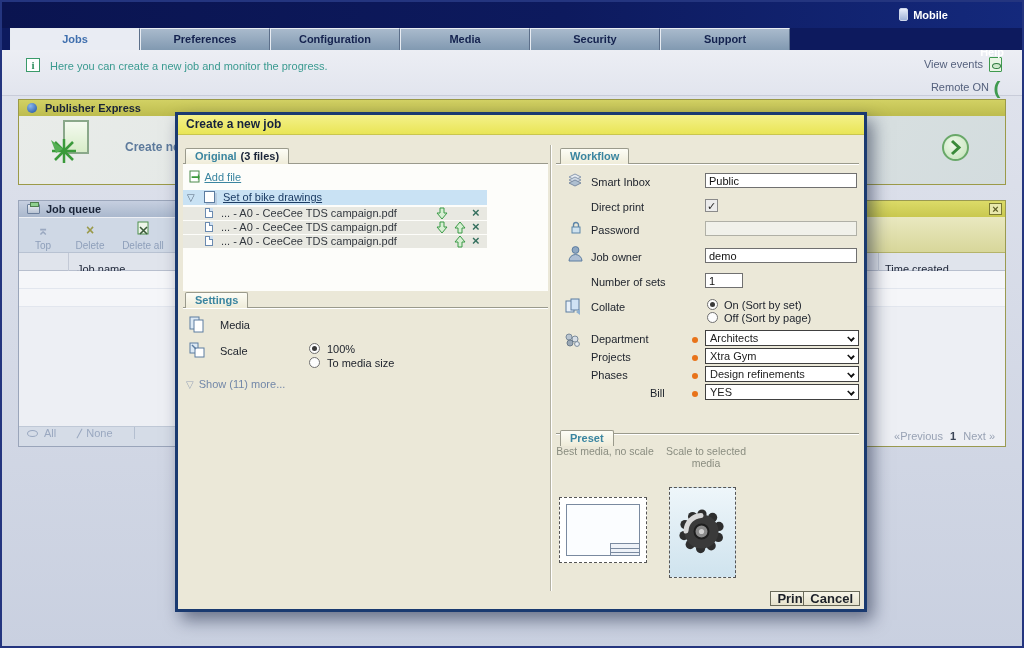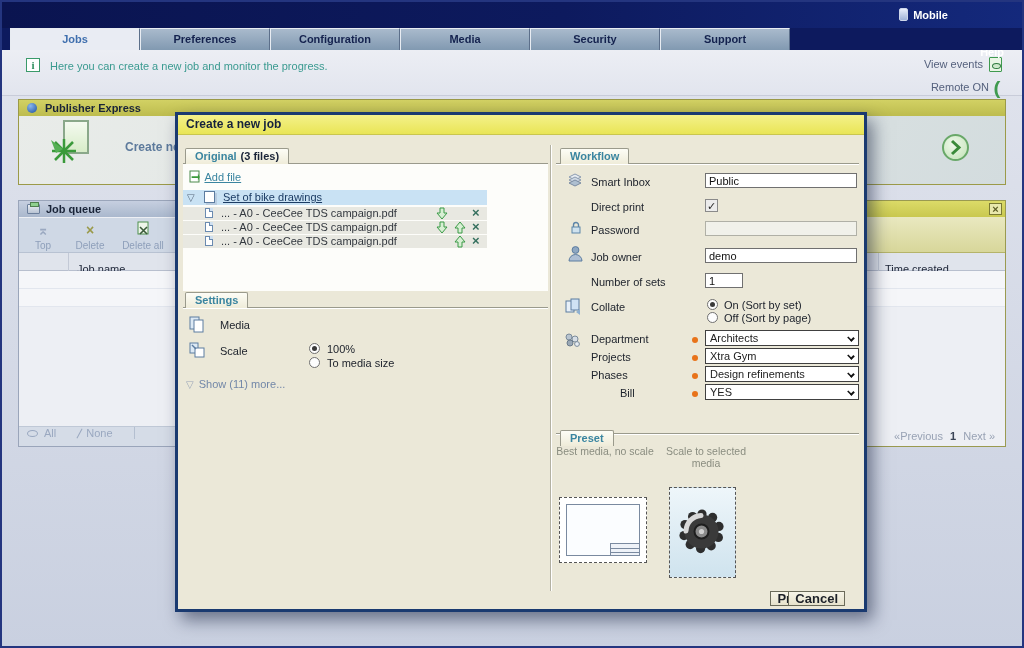--- a/index.html
+++ b/index.html
@@ -406,21 +406,21 @@
       <span class="ar"></span>
     </div>
 
     <span class="fld-label" style="left:413px; top:254px;">Phases</span>
     <span class="odot" style="left:514px; top:258px;"></span>
     <div class="sel" style="left:527px; top:251px; width:154px;">
       <span>Design refinements</span>
       <span class="ar"></span>
     </div>
 
-    <span class="fld-label" style="left:402px; top:272px;padding-left:40px;">Bill</span>
+    <span class="fld-label" style="left:432px; top:272px;padding-left:40px;">Bill</span>
     <span class="odot" style="left:514px; top:276px;"></span>
     <div class="sel" style="left:527px; top:269px; width:154px;">
       <span>YES</span>
       <span class="ar"></span>
     </div>
 
     <div class="sec-tab" style="left:382px; top:315px;">
       <span>Preset</span>
     </div>
     <div class="sec-line" style="left:378px; top:318px; width:303px;"></div>
@@ -447,17 +447,17 @@
           <circle cx="15.6" cy="9.6" r="4.6"></circle>
         </g>
         <circle cx="24.5" cy="24.5" r="17" fill="#3a3a3a"></circle>
         <path d="M9 24 A16 16 0 0 1 24 8.5" fill="none" stroke="#d8d8d8" stroke-width="5" stroke-linecap="round"></path>
         <circle cx="24.5" cy="24.5" r="7" fill="#8a8a8a" stroke="#1e1e1e" stroke-width="2"></circle>
         <circle cx="24.5" cy="24.5" r="2.6" fill="#d0d0d0"></circle>
       </svg>
     </div>
 
     <div class="btn" style="right:50px; top:476px;">Print</div>
-    <div class="btn" style="right:19px; top:476px;margin-left:30px;">Cancel</div>
+    <div class="btn" style="right:4px; top:476px;margin-left:30px;">Cancel</div>
   </div>
 
   <div class="frame"></div>
 </div>
 
 </body></html>

